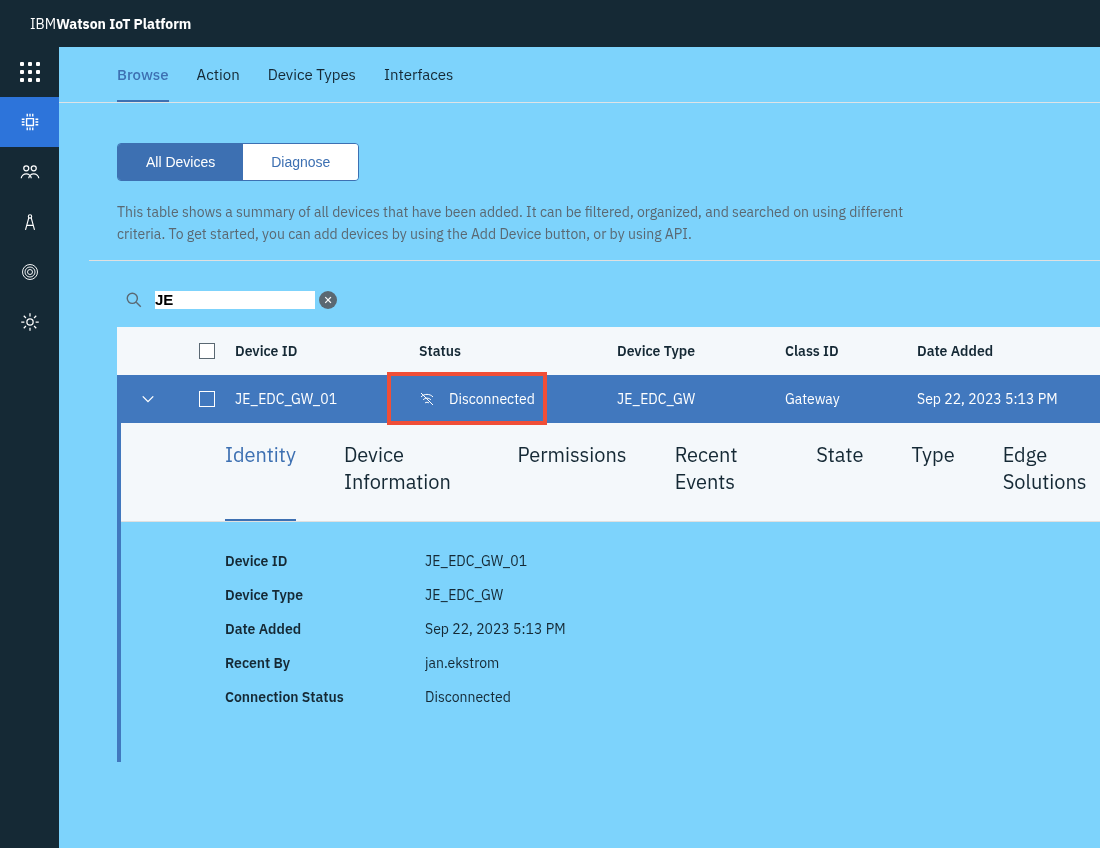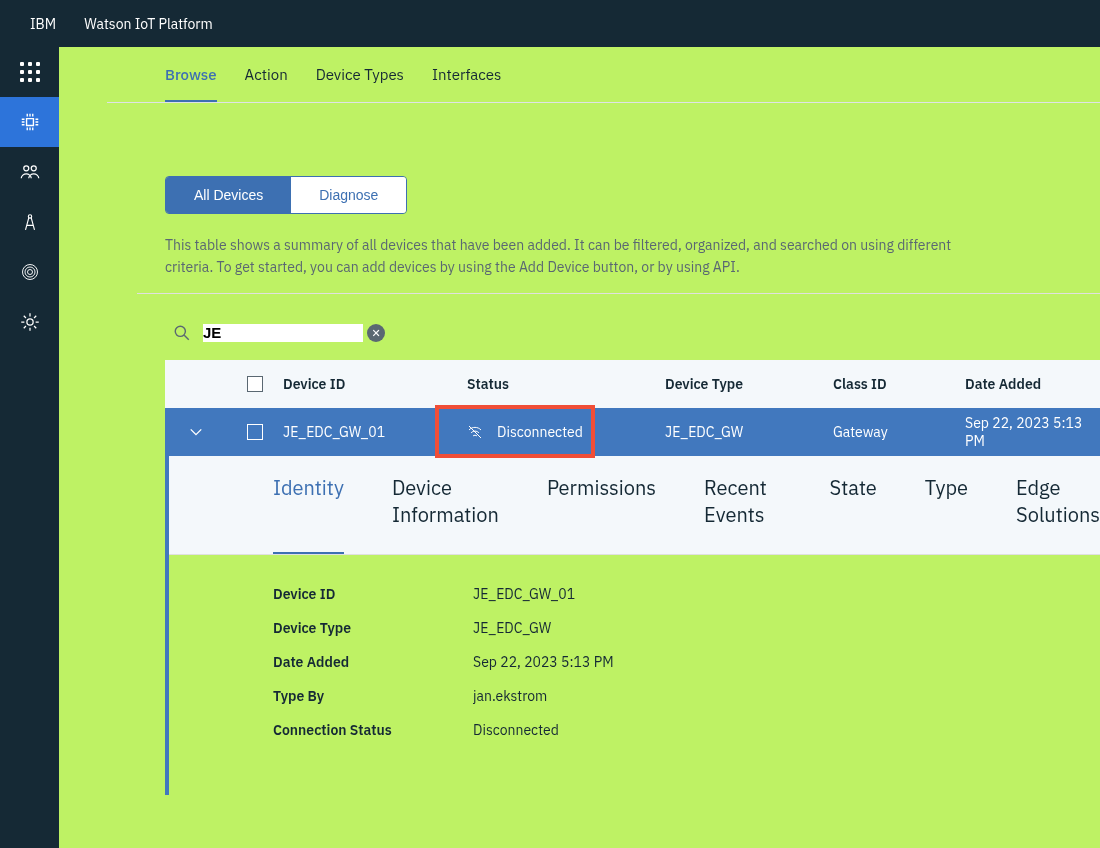--- a/index.html
+++ b/index.html
@@ -1,43 +1,43 @@
 <!DOCTYPE html>
 <html><head>
 <meta charset="utf-8">
 <style>
 * { box-sizing: border-box; margin: 0; padding: 0; }
 body { font-family: "IBM Plex Sans", -apple-system, BlinkMacSystemFont, Arial, sans-serif; font-size: 14px; color: #161616; background: #fff; width: 1100px; height: 848px; overflow: hidden; }
 
 
 .topbar { background: #152935; color: #fff; height: 47px; display: flex; align-items: center; padding: 0 30px; }
 .topbar .brand-light { font-weight: 400; }
-.topbar .brand-bold { font-weight: 400; margin-left: 28px; }
+.topbar .brand-bold { font-weight: 700; }
 
 
 .sidenav { position: absolute; left: 0; top: 47px; bottom: 0; width: 59px; background: #152935; display: flex; flex-direction: column; align-items: center; }
 .sidenav-item { width: 59px; height: 50px; display: flex; align-items: center; justify-content: center; cursor: pointer; }
 .sidenav-item.active { background: #2d74da; }
 .sidenav-item svg { fill: #fff; }
 .sidenav-item .dots { display: grid; grid-template-columns: repeat(3, 4px); grid-template-rows: repeat(3,4px); gap: 4px; }
 .sidenav-item .dots span { width: 4px; height:4px; background:#fff; border-radius:1px; }
 
 
-.main { position: absolute; left: 59px; top: 47px; right: 0; bottom: 0; background: #bef264; overflow: hidden; padding-left: 48px; }
+.main { position: absolute; left: 59px; top: 47px; right: 0; bottom: 0; background: #7dd3fc; overflow: hidden; }
 
 
 .tabs { display: flex; gap: 28px; padding: 18px 30px 0 58px; border-bottom: 1px solid #dfe3e6; }
 .tab { padding-bottom: 16px; cursor: pointer; color: #152935; font-size: 15px; }
 .tab.active { color: #3d70b2; border-bottom: 2px solid #3d70b2; font-weight: 500; }
 
 .content { padding: 40px 30px 0 58px; }
 h1 { font-size: 36px; font-weight: 400; margin-bottom: 22px; color: #152935; }
 
 
-.seg { display: inline-flex; border: 1px solid #3d70b2; border-radius: 4px; overflow: hidden; margin-bottom: 20px; margin-top: 33px; }
+.seg { display: inline-flex; border: 1px solid #3d70b2; border-radius: 4px; overflow: hidden; margin-bottom: 20px; }
 .seg button { border: none; background: #fff; padding: 10px 28px; font-size: 14px; cursor: pointer; color: #3d70b2; }
 .seg button.selected { background: #3d70b2; color: #fff; }
 
 .desc { color: #5a6872; line-height: 1.6; max-width: 820px; margin-bottom: 14px; }
 .hr { border: none; border-top: 1px solid #e0e0e0; }
 
 
 .searchbar { display:flex; padding: 30px 0 18px 8px; }
 .searchbar svg.sicon { fill:#5a6872; margin-right: 12px; }
 .searchbar input { border: none; outline: none; font-size: 15px; font-weight: 600; width: 160px; }
@@ -210,21 +210,21 @@
             </div>
           <div class="kv">
               <div class="k">Device Type</div>
               <div class="v">JE_EDC_GW</div>
             </div>
           <div class="kv">
               <div class="k">Date Added</div>
               <div class="v">Sep 22, 2023 5:13 PM</div>
             </div>
           <div class="kv">
-              <div class="k">Type By</div>
+              <div class="k">Recent By</div>
               <div class="v">jan.ekstrom</div>
             </div>
           <div class="kv">
               <div class="k">Connection Status</div>
               <div class="v">Disconnected</div>
             </div>
         </div>
       </div>
     </div>
   </div>

